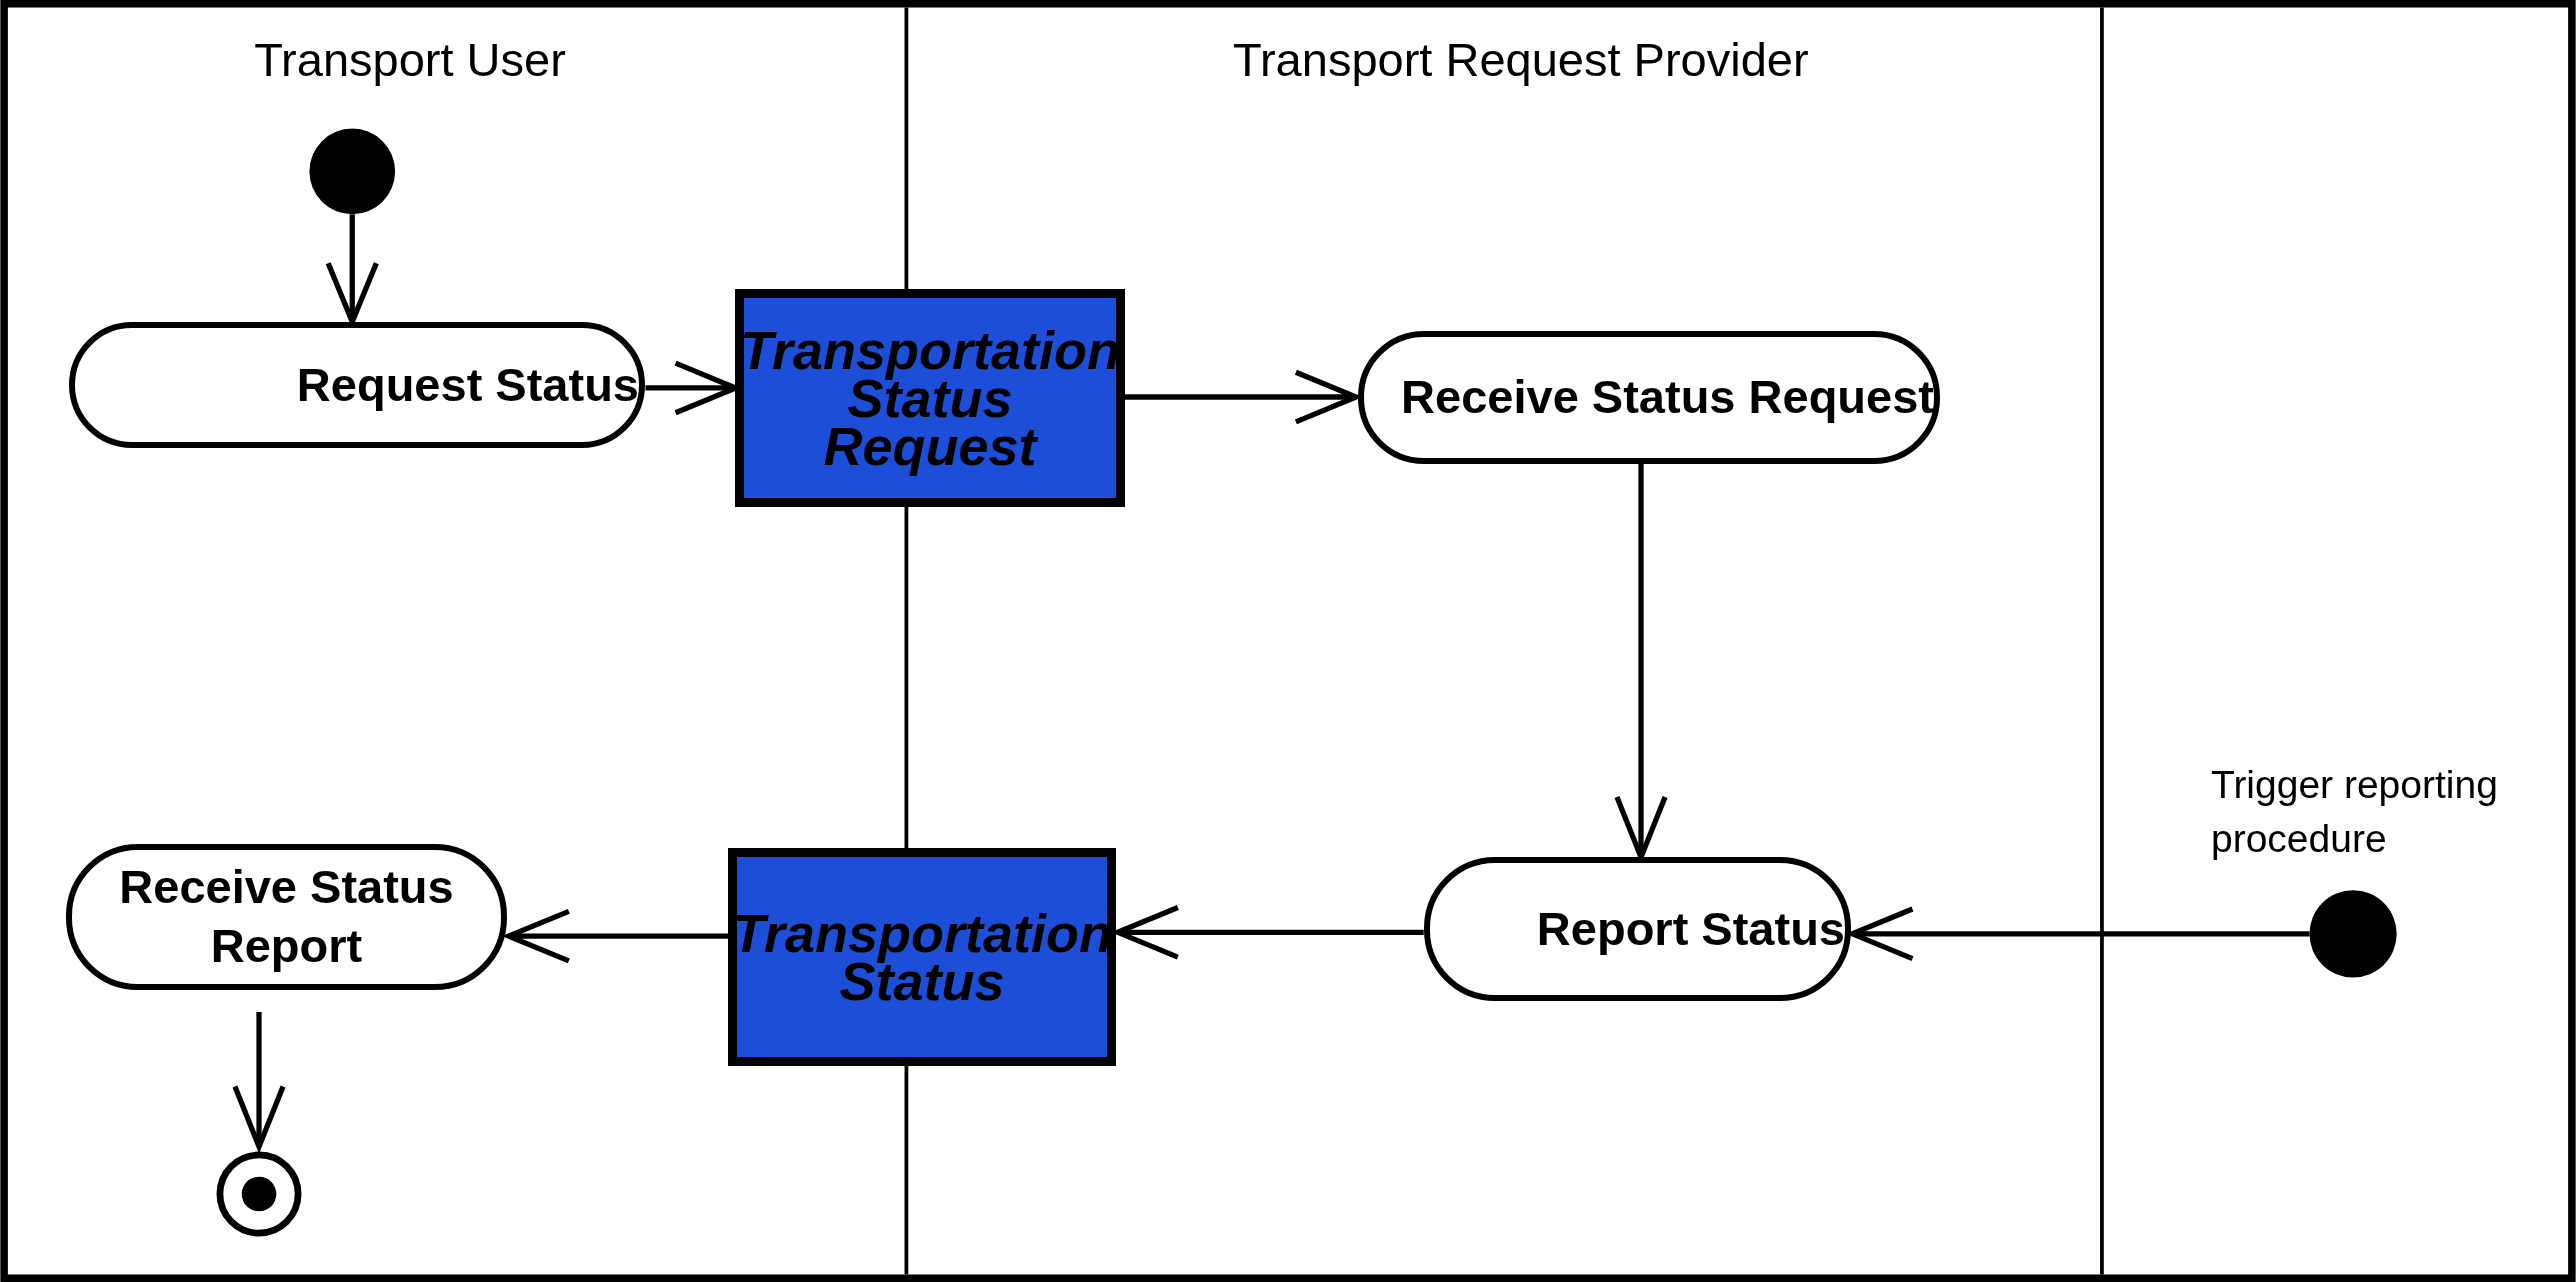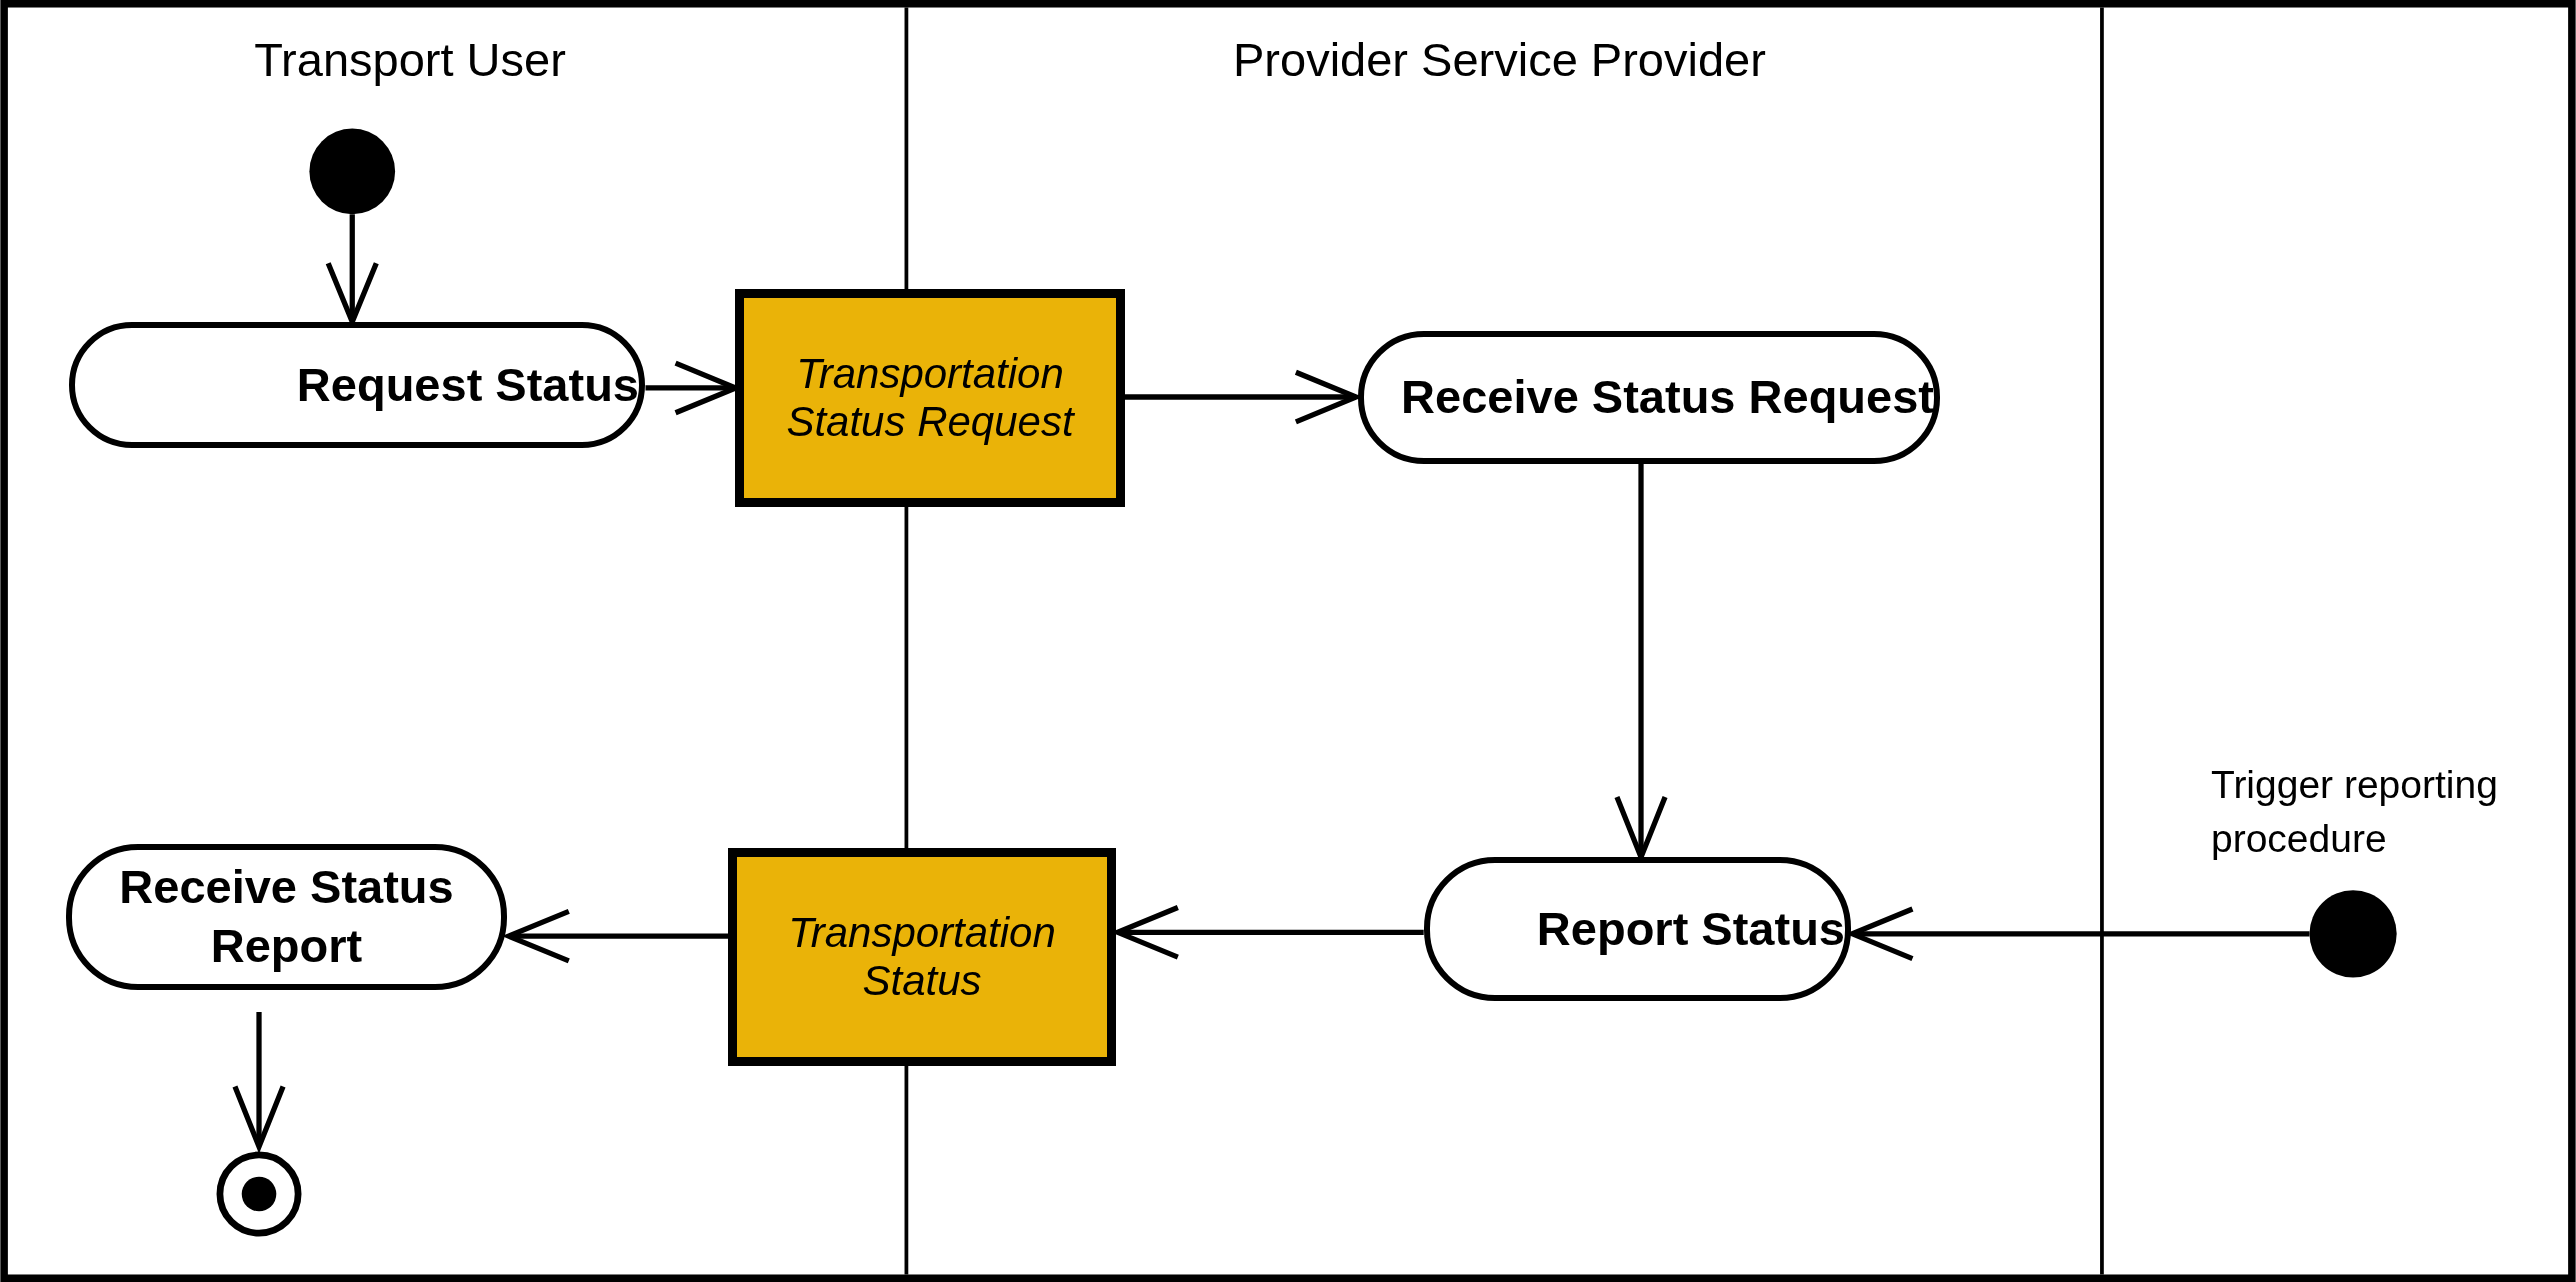--- a/index.html
+++ b/index.html
@@ -37,28 +37,28 @@
     justify-content: flex-end;
     text-align: center;
     font-size: 47px;
     font-weight: 700;
     line-height: 1.25;
   }
   .node.oneline { white-space: nowrap; }
   .objbox {
     position: absolute;
     z-index: 2;
-    background: #eab308;
+    background: #1d4ed8;
     border: 9.8px solid #000000;
     display: flex;
     align-items: center;
     justify-content: center;
     text-align: center;
-    font-size: 42px;
-    font-weight: 400;
+    font-size: 54px;
+    font-weight: 700;
     font-style: italic;
     line-height: 48px;
   }
   .note {
     position: absolute;
     z-index: 2;
     font-size: 39px;
     font-weight: 400;
     line-height: 54px;
     text-align: left;
@@ -102,21 +102,21 @@
     <path d="M756,1212 L676,1245 L756,1278" fill="none" stroke="#000000" stroke-width="7"></path>
 
     <line x1="344" y1="1346" x2="344" y2="1521" stroke="#000000" stroke-width="7"></line>
     <path d="M312,1445 L344,1525 L376,1445" fill="none" stroke="#000000" stroke-width="7"></path>
 
     <line x1="3071" y1="1242" x2="2467" y2="1242" stroke="#000000" stroke-width="7"></line>
     <path d="M2543,1209 L2463,1242 L2543,1275" fill="none" stroke="#000000" stroke-width="7"></path>
   </svg>
 
   <div class="lane-title" style="left:147px; top:32px; width:526px;">Transport User</div>
-  <div class="lane-title" style="left:1233px; top:32px; width:526px;">Provider Service Provider</div>
+  <div class="lane-title" style="left:1233px; top:32px; width:526px;">Transport Request Provider</div>
 
   <div class="node oneline" style="left:69px; top:322px; width:576px; height:126px; border-radius:63px;">
     <span>Request Status</span>
   </div>
 
   <div class="node oneline" style="left:1424px; top:857px; width:427px; height:144px; border-radius:71px;">
     <span>Report Status</span>
   </div>
 
   <div class="node oneline" style="left:1358px; top:331px; width:582px; height:133px; border-radius:66px;">

